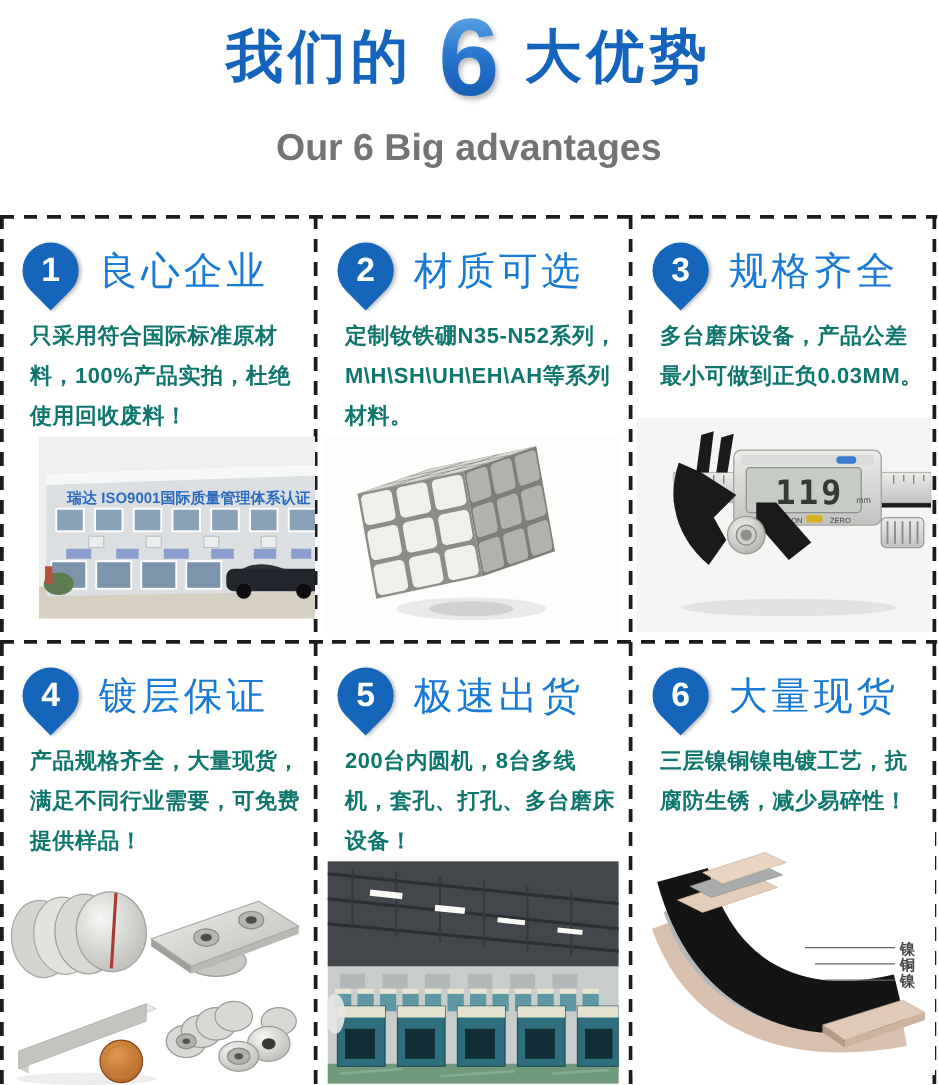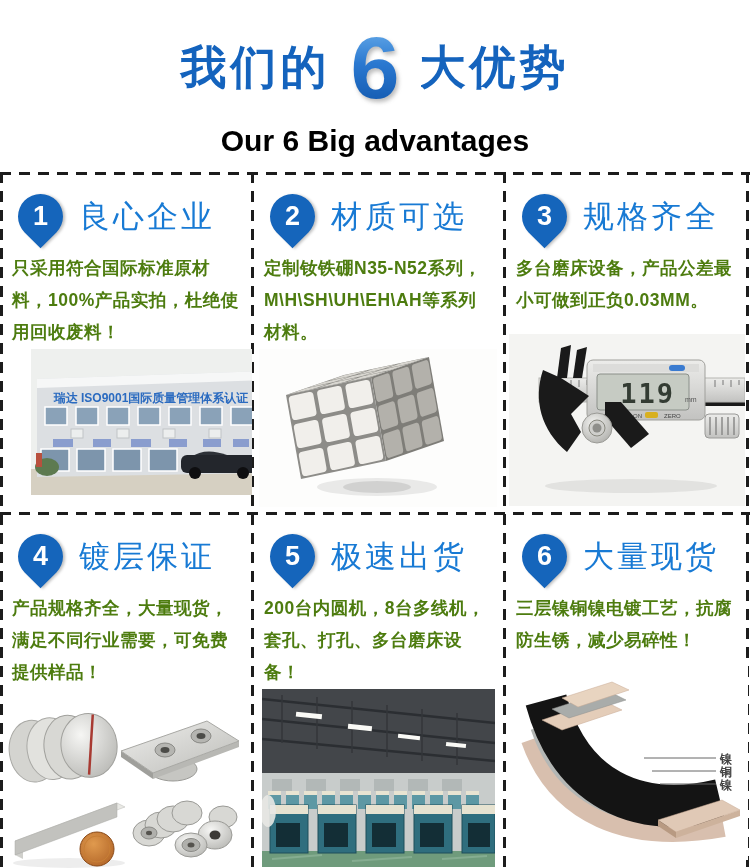--- a/index.html
+++ b/index.html
@@ -3,31 +3,31 @@
 <meta charset="utf-8">
 <style>
   * { margin:0; padding:0; box-sizing:border-box; }
   html,body { background:#fff; }
   .page {
     position:relative; width:750px; height:868px; margin:0 auto;
     background:#fff; overflow:hidden;
     font-family:"Liberation Sans","DejaVu Sans",sans-serif;
   }
   
-  .header { padding-top:22px; text-align:center; }
+  .header { text-align:center; }
   .title-line { display:flex; align-items:center; justify-content:center; gap:20px; height:92px; }
   .title-cjk { font-size:46px; font-weight:bold; color:#1463bd; letter-spacing:4px; }
   .title-num {
     font-size:88px; font-weight:bold; line-height:1;
     background:linear-gradient(180deg,#6cb0ec 0%,#2a78d0 45%,#0f55ab 100%);
     -webkit-background-clip:text; background-clip:text; color:transparent;
     filter:drop-shadow(2px 3px 2px rgba(60,60,60,.35));
     font-family:"Liberation Sans","DejaVu Sans",sans-serif;
   }
-  .subtitle { margin-top:10px; font-size:30px; font-weight:600; color:#000000; }
+  .subtitle { margin-top:10px; font-size:30px; font-weight:600; color:#737373; }
   
   .grid {
     position:absolute; left:0; top:172px; width:750px; height:696px;
     display:grid; grid-template-columns:252px 252px 246px; grid-template-rows:340px 356px;
   }
   .hline { position:absolute; left:0; width:750px; height:3px;
     background-image:repeating-linear-gradient(90deg,#1c1c1c 0 11px,transparent 11px 19px); }
   .hline.top { top:0; } .hline.mid { top:340px; }
   .vline { position:absolute; top:0; height:696px; width:3px;
     background-image:repeating-linear-gradient(180deg,#1c1c1c 0 11px,transparent 11px 19px); }
@@ -37,21 +37,21 @@
   .head { display:flex; align-items:center; gap:16px; margin:22px 0 0 18px; }
   .pin {
     flex:0 0 auto; width:45px; height:45px; background:#1565bb;
     border-radius:50% 50% 50% 0; transform:rotate(-45deg);
     display:flex; align-items:center; justify-content:center;
     box-shadow:1px 2px 3px rgba(0,0,0,.25);
   }
   .pin span { transform:rotate(45deg); color:#fff; font-size:27px; font-weight:bold; }
   .sec-title { font-size:31px; font-weight:normal; color:#187ad4; letter-spacing:3px; white-space:nowrap; }
   .desc {
-    margin:13px 10px 0 12px; font-size:17.5px; font-weight:600; color:#4d7c0f;
+    margin:13px 10px 0 24px; font-size:17.5px; font-weight:600; color:#0f766e;
     line-height:1.84; word-break:break-all; letter-spacing:.5px;
   }
   .photo { margin-top:auto; align-self:center; position:relative; }
   .photo svg { display:block; }
   .p1 { width:238px; height:146px; margin-bottom:30px;padding-left:24px; }
   .p2 { width:238px; height:158px; margin-bottom:16px; }
   .p3 { width:236px; height:172px; margin-bottom:6px; }
   .p4 { width:242px; height:198px; margin-bottom:6px; }
   .p5 { width:233px; height:178px; margin-bottom:22px; }
   .p6 { width:242px; height:198px; margin-bottom:8px; }

